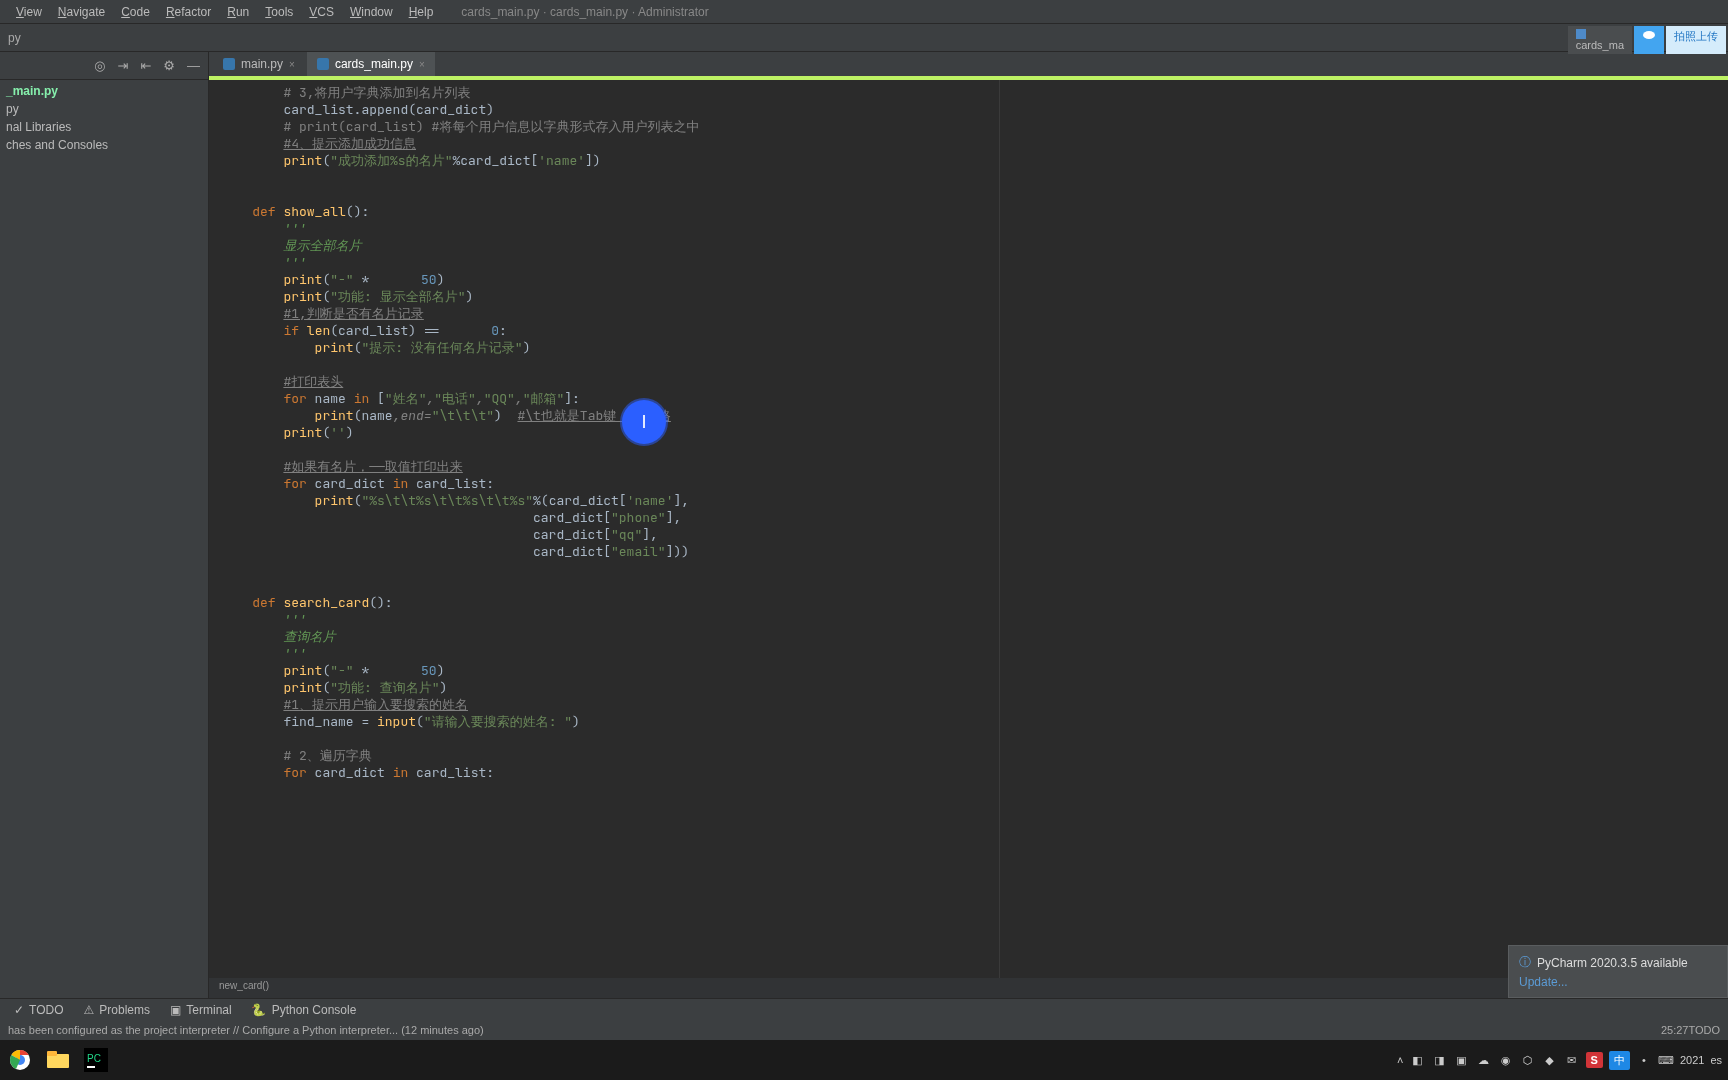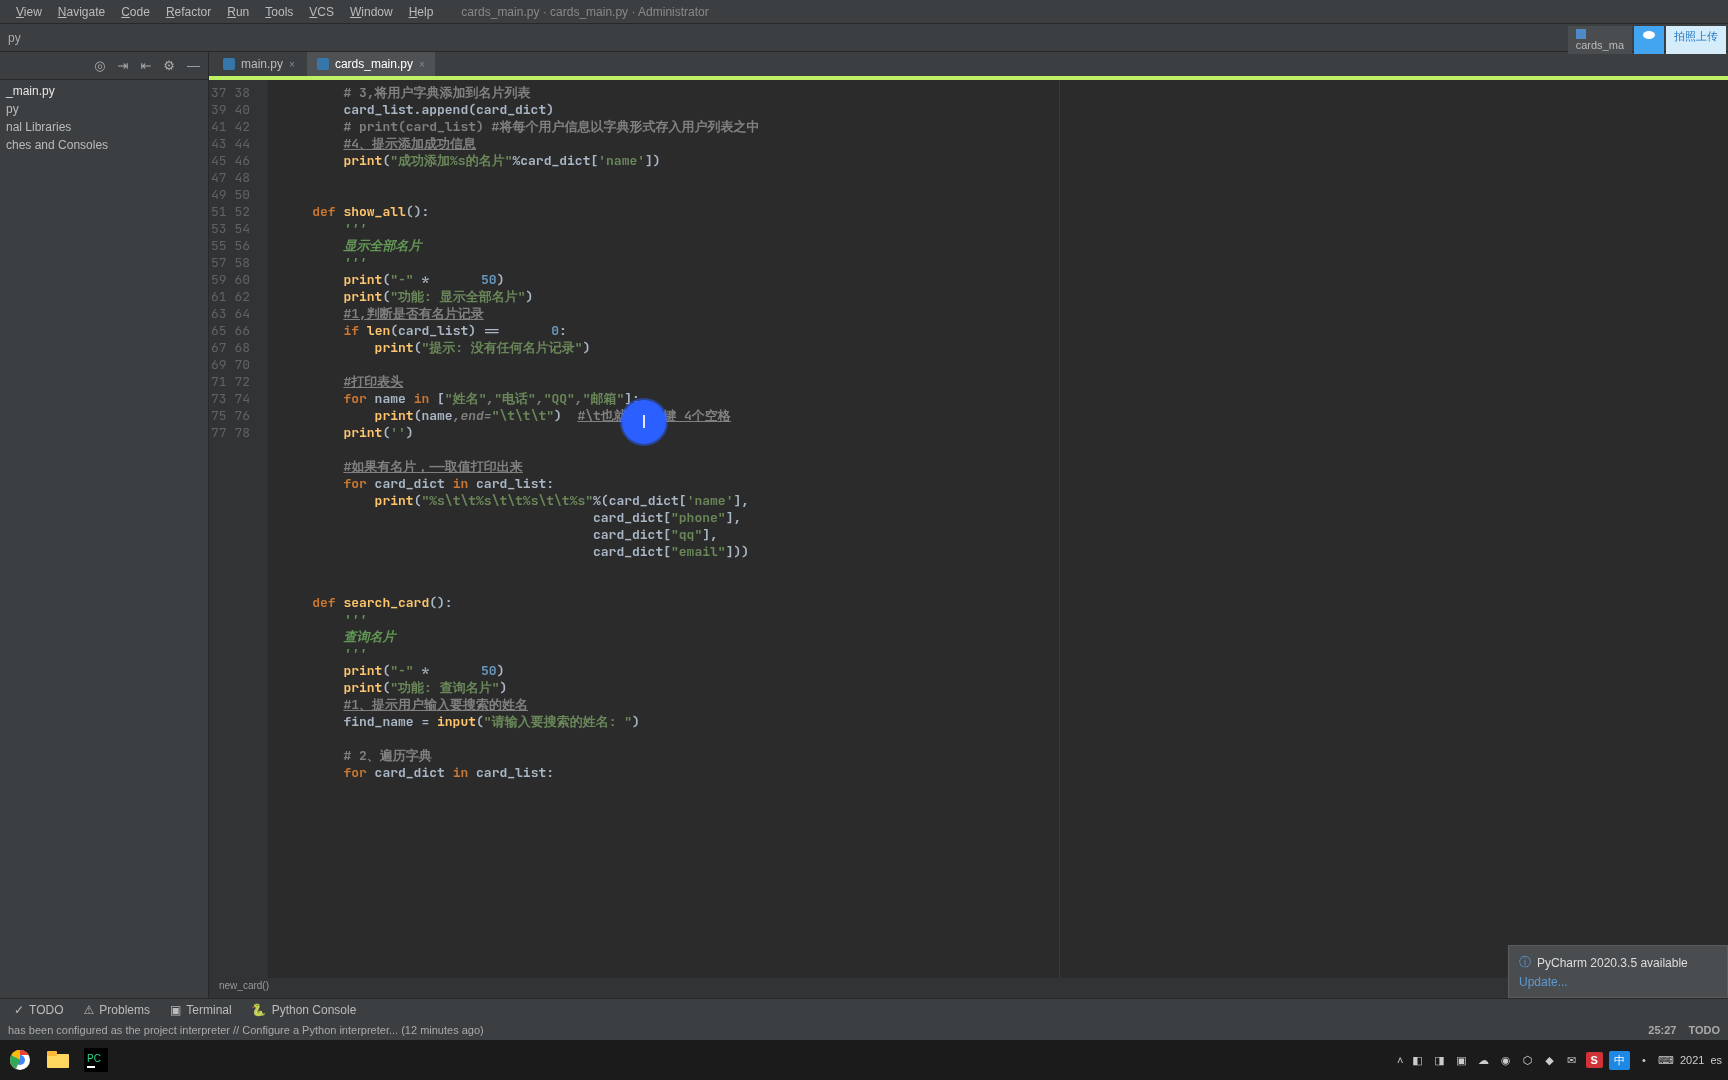--- a/index.html
+++ b/index.html
@@ -56,21 +56,21 @@
   border-bottom: 1px solid #282828;
 }
 .project-header .icon { color: #aaa; cursor: pointer; font-size: 13px; }
 .tree { padding: 2px 0; }
 .tree-item {
   padding: 2px 6px;
   color: #bbb;
   white-space: nowrap;
   cursor: pointer;
 }
-.tree-item.bold { font-weight: normal; color: #e5e5e5; }
+.tree-item.bold { font-weight: bold; color: #86efac; }
 .editor-area {
   flex: 1;
   display: flex;
   flex-direction: column;
   background: #2b2b2b;
 }
 .tabs {
   height: 28px;
   background: #3c3f41;
   display: flex;
@@ -108,21 +108,20 @@
   padding: 4px 18px 4px 0;
   border-right: 1px solid #282828;
   position: relative;
 }
 .code-lines {
   flex: 1;
   padding: 4px 0 4px 12px;
   white-space: pre;
   color: #a9b7c6;
   position: relative;
-  font-weight: bold;
 }
 .right-margin {
   position: absolute;
   top: 0;
   bottom: 0;
   left: 790px;
   border-right: 1px solid #3a3a3a;
 }
 .kw { color: #cc7832; }
 .str { color: #6a8759; }
@@ -160,21 +159,21 @@
 .statusbar {
   height: 20px;
   background: #3c3f41;
   color: #aaa;
   font-size: 11px;
   display: flex;
   align-items: center;
   padding: 0 8px;
   justify-content: space-between;
 }
-.statusbar .right { display: flex; gap: 12px; font-weight: bold; }
+.statusbar .right { display: flex; gap: 0; }
 .cursor-marker {
   position: absolute;
   width: 44px;
   height: 44px;
   background: #2b5fff;
   border-radius: 50%;
   display: flex;
   align-items: center;
   justify-content: center;
   color: #fff;
@@ -333,63 +332,20 @@
           <span class="py-icon">
             <svg width="12" height="12" viewBox="0 0 12 12">
               <rect width="12" height="12" fill="#3776ab" rx="2"></rect>
             </svg>
           </span>
           <span>cards_main.py</span>
           <span class="close">×</span>
         </div>
       </div>
     <div class="code-view">
-      <div class="gutter" id="gutter">37
-38
-39
-40
-41
-42
-43
-44
-45
-46
-47
-48
-49
-50
-51
-52
-53
-54
-55
-56
-57
-58
-59
-60
-61
-62
-63
-64
-65
-66
-67
-68
-69
-70
-71
-72
-73
-74
-75
-76
-77
-78
-</div>
       <div class="code-lines" id="code-lines"><div class="right-margin"></div><div>        <span class="com"># 3,将用户字典添加到名片列表</span></div><div>        card_list.append(card_dict)</div><div>        <span class="com"># print(card_list) #将每个用户信息以字典形式存入用户列表之中</span></div><div>        <span class="com u">#4、提示添加成功信息</span></div><div>        <span class="fn">print</span>(<span class="str">"成功添加%s的名片"</span>%card_dict[<span class="dk">'name'</span>])</div><div> </div><div> </div><div>    <span class="kw">def</span> <span class="fn">show_all</span>():</div><div>        <span class="doc">'''</span></div><div>        <span class="doc">显示全部名片</span></div><div>        <span class="doc">'''</span></div><div>        <span class="fn">print</span>(<span class="str">"-"</span> * <span class="num">50</span>)</div><div>        <span class="fn">print</span>(<span class="str">"功能: 显示全部名片"</span>)</div><div>        <span class="com u">#1,判断是否有名片记录</span></div><div>        <span class="kw">if</span> <span class="fn">len</span>(card_list) == <span class="num">0</span>:</div><div>            <span class="fn">print</span>(<span class="str">"提示: 没有任何名片记录"</span>)</div><div> </div><div>        <span class="com u">#打印表头</span></div><div>        <span class="kw">for</span> name <span class="kw">in</span> [<span class="str">"姓名"</span><span class="ital">,</span><span class="str">"电话"</span><span class="ital">,</span><span class="str">"QQ"</span><span class="ital">,</span><span class="str">"邮箱"</span>]:</div><div>            <span class="fn">print</span>(name<span class="ital">,end=</span><span class="str">"\t\t\t"</span>)  <span class="com u">#\t也就是Tab键 4个空格</span></div><div>        <span class="fn">print</span>(<span class="str">''</span>)</div><div> </div><div>        <span class="com u">#如果有名片，——取值打印出来</span></div><div>        <span class="kw">for</span> card_dict <span class="kw">in</span> card_list:</div><div>            <span class="fn">print</span>(<span class="str">"%s\t\t%s\t\t%s\t\t%s"</span>%(card_dict[<span class="dk">'name'</span>],</div><div>                                        card_dict[<span class="dk">"phone"</span>],</div><div>                                        card_dict[<span class="dk">"qq"</span>],</div><div>                                        card_dict[<span class="dk">"email"</span>]))</div><div> </div><div> </div><div>    <span class="kw">def</span> <span class="fn">search_card</span>():</div><div>        <span class="doc">'''</span></div><div>        <span class="doc">查询名片</span></div><div>        <span class="doc">'''</span></div><div>        <span class="fn">print</span>(<span class="str">"-"</span> * <span class="num">50</span>)</div><div>        <span class="fn">print</span>(<span class="str">"功能: 查询名片"</span>)</div><div>        <span class="com u">#1、提示用户输入要搜索的姓名</span></div><div>        find_name = <span class="fn">input</span>(<span class="str">"请输入要搜索的姓名: "</span>)</div><div> </div><div>        <span class="com"># 2、遍历字典</span></div><div>        <span class="kw">for</span> card_dict <span class="kw">in</span> card_list:</div></div>
     </div>
     <div class="breadcrumb-code">new_card()</div>
   </div>
 </div>
 
 <div class="bottom-tabs" id="bottom-tabs">
     <div class="bottom-tab">
       <span>✓</span>
       <span>TODO</span>

